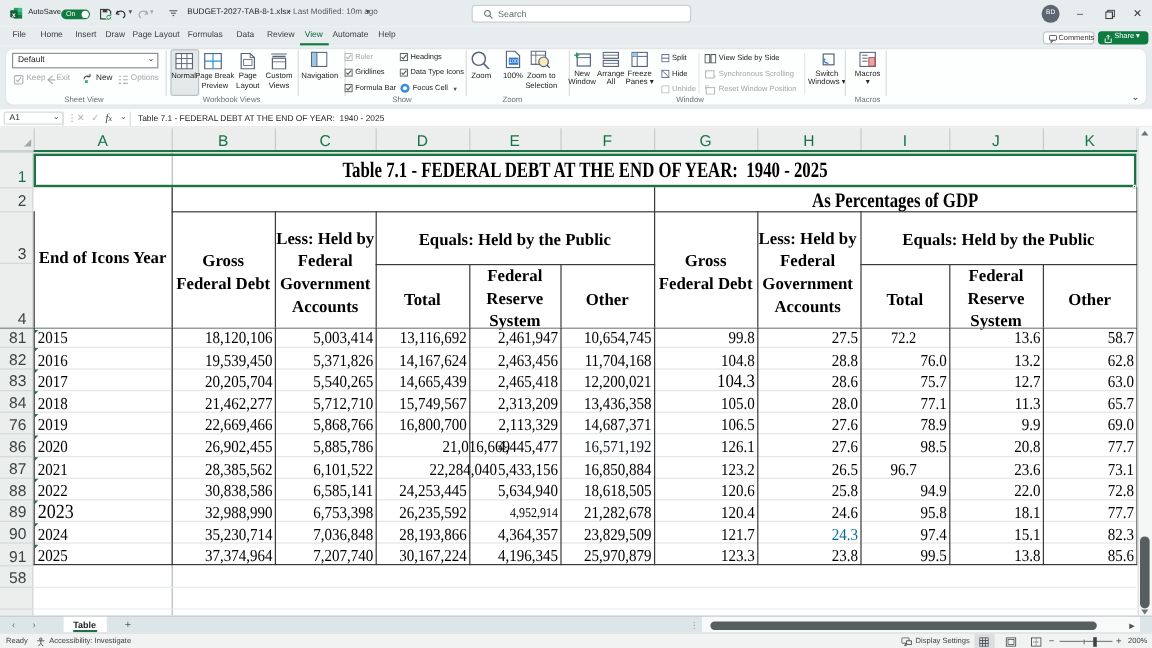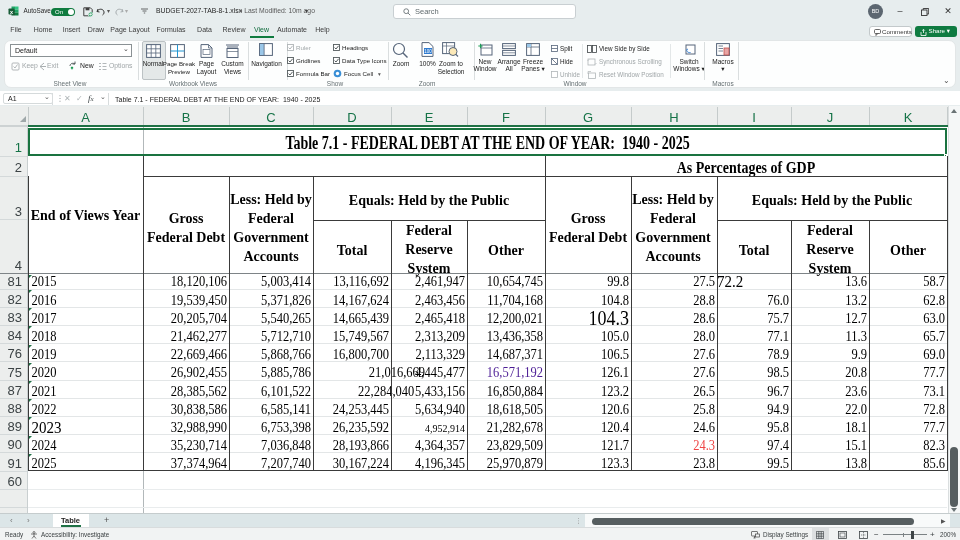--- a/index.html
+++ b/index.html
@@ -334,27 +334,27 @@
 <div id="gutter"></div>
 <div class="abs" style="left:0;top:141.40px;width:22px;text-align:right;font-size:13px;line-height:13px;color:#157347;">1</div>
 <div class="abs" style="left:0;top:161.40px;width:22px;text-align:right;font-size:13px;line-height:13px;color:#3c4345;">2</div>
 <div class="abs" style="left:0;top:205.20px;width:22px;text-align:right;font-size:13px;line-height:13px;color:#3c4345;">3</div>
 <div class="abs" style="left:0;top:258.80px;width:22px;text-align:right;font-size:13px;line-height:13px;color:#3c4345;">4</div>
 <div class="abs" style="left:0;top:274.50px;width:22px;text-align:right;font-size:13px;line-height:13px;color:#3c4345;">81</div>
 <div class="abs" style="left:0;top:292.70px;width:22px;text-align:right;font-size:13px;line-height:13px;color:#3c4345;">82</div>
 <div class="abs" style="left:0;top:310.90px;width:22px;text-align:right;font-size:13px;line-height:13px;color:#3c4345;">83</div>
 <div class="abs" style="left:0;top:329.10px;width:22px;text-align:right;font-size:13px;line-height:13px;color:#3c4345;">84</div>
 <div class="abs" style="left:0;top:347.30px;width:22px;text-align:right;font-size:13px;line-height:13px;color:#3c4345;">76</div>
-<div class="abs" style="left:0;top:365.50px;width:22px;text-align:right;font-size:13px;line-height:13px;color:#3c4345;">75</div>
+<div class="abs" style="left:0;top:365.50px;width:22px;text-align:right;font-size:13px;line-height:13px;color:#3c4345;">86</div>
 <div class="abs" style="left:0;top:383.70px;width:22px;text-align:right;font-size:13px;line-height:13px;color:#3c4345;">87</div>
 <div class="abs" style="left:0;top:401.90px;width:22px;text-align:right;font-size:13px;line-height:13px;color:#3c4345;">88</div>
 <div class="abs" style="left:0;top:420.10px;width:22px;text-align:right;font-size:13px;line-height:13px;color:#3c4345;">89</div>
 <div class="abs" style="left:0;top:438.30px;width:22px;text-align:right;font-size:13px;line-height:13px;color:#3c4345;">90</div>
 <div class="abs" style="left:0;top:456.50px;width:22px;text-align:right;font-size:13px;line-height:13px;color:#3c4345;">91</div>
-<div class="abs" style="left:0;top:474.70px;width:22px;text-align:right;font-size:13px;line-height:13px;color:#3c4345;">60</div>
+<div class="abs" style="left:0;top:474.70px;width:22px;text-align:right;font-size:13px;line-height:13px;color:#3c4345;">58</div>
 <div class="abs" style="left:0;top:492.90px;width:22px;text-align:right;font-size:10px;line-height:13px;color:#0f766e;margin-left:32px;">93</div>
 <div class="abs" style="left:0;top:155.50px;width:27px;height:1px;background:#d4d9da;"></div>
 <div class="abs" style="left:0;top:175.50px;width:27px;height:1px;background:#d4d9da;"></div>
 <div class="abs" style="left:0;top:219.30px;width:27px;height:1px;background:#d4d9da;"></div>
 <div class="abs" style="left:0;top:288.60px;width:27px;height:1px;background:#d4d9da;"></div>
 <div class="abs" style="left:0;top:306.80px;width:27px;height:1px;background:#d4d9da;"></div>
 <div class="abs" style="left:0;top:325.00px;width:27px;height:1px;background:#d4d9da;"></div>
 <div class="abs" style="left:0;top:343.20px;width:27px;height:1px;background:#d4d9da;"></div>
 <div class="abs" style="left:0;top:361.40px;width:27px;height:1px;background:#d4d9da;"></div>
 <div class="abs" style="left:0;top:379.60px;width:27px;height:1px;background:#d4d9da;"></div>
@@ -382,21 +382,21 @@
 <div class="abs" style="left:544.5px;top:176px;width:1px;height:97.4px;background:#3a3a3a;"></div>
 <div class="abs" style="left:630.5px;top:176px;width:1px;height:97.4px;background:#3a3a3a;"></div>
 <div class="abs" style="left:716.5px;top:176px;width:1px;height:97.4px;background:#3a3a3a;"></div>
 <div class="abs" style="left:946.5px;top:176px;width:1px;height:97.4px;background:#3a3a3a;"></div>
 <div class="abs" style="left:390.5px;top:220.3px;width:1px;height:53.1px;background:#3a3a3a;"></div>
 <div class="abs" style="left:466.5px;top:220.3px;width:1px;height:53.1px;background:#3a3a3a;"></div>
 <div class="abs" style="left:790.5px;top:220.3px;width:1px;height:53.1px;background:#3a3a3a;"></div>
 <div class="abs" style="left:868.5px;top:220.3px;width:1px;height:53.1px;background:#3a3a3a;"></div>
 <div class="abs" style="left:312.5px;top:219.8px;width:233px;height:1px;background:#3a3a3a;"></div>
 <div class="abs" style="left:716.5px;top:219.8px;width:231px;height:1px;background:#3a3a3a;"></div>
-<div class="abs" style="left:28px;top:206.4px;width:115px;font-family:'Liberation Serif',serif;font-weight:bold;font-size:14px;line-height:19px;color:#000;text-align:center;">End of Views Year</div>
+<div class="abs" style="left:28px;top:206.4px;width:115px;font-family:'Liberation Serif',serif;font-weight:bold;font-size:14px;line-height:19px;color:#000;text-align:center;">End of Icons Year</div>
 <div class="abs" style="left:143px;top:209.3px;width:86px;font-family:'Liberation Serif',serif;font-weight:bold;font-size:14px;line-height:19px;color:#000;text-align:center;">Gross<br>Federal Debt</div>
 <div class="abs" style="left:229px;top:190.3px;width:84px;font-family:'Liberation Serif',serif;font-weight:bold;font-size:14px;line-height:19px;color:#000;text-align:center;">Less: Held by<br>Federal<br>Government<br>Accounts</div>
 <div class="abs" style="left:545px;top:209.3px;width:86px;font-family:'Liberation Serif',serif;font-weight:bold;font-size:14px;line-height:19px;color:#000;text-align:center;">Gross<br>Federal Debt</div>
 <div class="abs" style="left:631px;top:190.3px;width:84px;font-family:'Liberation Serif',serif;font-weight:bold;font-size:14px;line-height:19px;color:#000;text-align:center;">Less: Held by<br>Federal<br>Government<br>Accounts</div>
 <div class="abs" style="left:313px;top:190.6px;width:232px;font-family:'Liberation Serif',serif;font-weight:bold;font-size:14px;line-height:19px;color:#000;text-align:center;">Equals: Held by the Public</div>
 <div class="abs" style="left:717px;top:190.6px;width:230px;font-family:'Liberation Serif',serif;font-weight:bold;font-size:14px;line-height:19px;color:#000;text-align:center;">Equals: Held by the Public</div>
 <div class="abs" style="left:313px;top:241.4px;width:78px;font-family:'Liberation Serif',serif;font-weight:bold;font-size:14px;line-height:19px;color:#000;text-align:center;">Total</div>
 <div class="abs" style="left:391px;top:221.4px;width:76px;font-family:'Liberation Serif',serif;font-weight:bold;font-size:14px;line-height:19px;color:#000;text-align:center;">Federal<br>Reserve<br>System</div>
 <div class="abs" style="left:467px;top:241.4px;width:78px;font-family:'Liberation Serif',serif;font-weight:bold;font-size:14px;line-height:19px;color:#000;text-align:center;">Other</div>
 <div class="abs" style="left:717px;top:241.4px;width:74px;font-family:'Liberation Serif',serif;font-weight:bold;font-size:14px;line-height:19px;color:#000;text-align:center;">Total</div>
@@ -406,21 +406,21 @@
 <div class="abs" style="left:28px;top:288.60px;width:919px;height:1px;background:#e3e6e7;"></div>
 <div class="abs" style="left:28.7px;top:274.80px;width:0;height:0;border-top:3.6px solid #1e7145;border-right:3.6px solid transparent;"></div>
 <div class="abs" style="left:31.5px;top:276.30px;font-size:12.5px;line-height:13px;font-family:'Liberation Serif',serif;color:#000;"><span style="display:inline-block;transform:scaleY(1.12);transform-origin:center bottom;">2015</span></div>
 <div class="abs" style="left:143px;top:276.30px;width:84px;text-align:right;font-size:12.5px;line-height:13px;font-family:'Liberation Serif',serif;color:#000;"><span style="display:inline-block;transform:scaleY(1.12);transform-origin:center bottom;">18,120,106</span></div>
 <div class="abs" style="left:229px;top:276.30px;width:82px;text-align:right;font-size:12.5px;line-height:13px;font-family:'Liberation Serif',serif;color:#000;"><span style="display:inline-block;transform:scaleY(1.12);transform-origin:center bottom;">5,003,414</span></div>
 <div class="abs" style="left:313px;top:276.30px;width:76px;text-align:right;font-size:12.5px;line-height:13px;font-family:'Liberation Serif',serif;color:#000;"><span style="display:inline-block;transform:scaleY(1.12);transform-origin:center bottom;">13,116,692</span></div>
 <div class="abs" style="left:391px;top:276.30px;width:74px;text-align:right;font-size:12.5px;line-height:13px;font-family:'Liberation Serif',serif;color:#000;"><span style="display:inline-block;transform:scaleY(1.12);transform-origin:center bottom;">2,461,947</span></div>
 <div class="abs" style="left:467px;top:276.30px;width:76px;text-align:right;font-size:12.5px;line-height:13px;font-family:'Liberation Serif',serif;color:#000;"><span style="display:inline-block;transform:scaleY(1.12);transform-origin:center bottom;">10,654,745</span></div>
 <div class="abs" style="left:545px;top:276.30px;width:84px;text-align:right;font-size:12.5px;line-height:13px;font-family:'Liberation Serif',serif;color:#000;"><span style="display:inline-block;transform:scaleY(1.12);transform-origin:center bottom;">99.8</span></div>
 <div class="abs" style="left:631px;top:276.30px;width:84px;text-align:right;font-size:12.5px;line-height:13px;font-family:'Liberation Serif',serif;color:#000;"><span style="display:inline-block;transform:scaleY(1.12);transform-origin:center bottom;">27.5</span></div>
-<div class="abs" style="left:717px;top:276.30px;width:72px;text-align:left;font-size:15px;line-height:13px;font-family:'Liberation Serif',serif;color:#000;"><span style="display:inline-block;transform:scaleY(1.12);transform-origin:center bottom;">72.2</span></div>
+<div class="abs" style="left:717px;top:276.30px;width:72px;text-align:center;font-size:12px;line-height:13px;font-family:'Liberation Serif',serif;color:#000;"><span style="display:inline-block;transform:scaleY(1.12);transform-origin:center bottom;">72.2</span></div>
 <div class="abs" style="left:791px;top:276.30px;width:76px;text-align:right;font-size:12.5px;line-height:13px;font-family:'Liberation Serif',serif;color:#000;"><span style="display:inline-block;transform:scaleY(1.12);transform-origin:center bottom;">13.6</span></div>
 <div class="abs" style="left:869px;top:276.30px;width:76px;text-align:right;font-size:12.5px;line-height:13px;font-family:'Liberation Serif',serif;color:#000;"><span style="display:inline-block;transform:scaleY(1.12);transform-origin:center bottom;">58.7</span></div>
 <div class="abs" style="left:28px;top:306.80px;width:919px;height:1px;background:#e3e6e7;"></div>
 <div class="abs" style="left:28.7px;top:289.90px;width:0;height:0;border-top:3.6px solid #1e7145;border-right:3.6px solid transparent;"></div>
 <div class="abs" style="left:31.5px;top:294.50px;font-size:12.5px;line-height:13px;font-family:'Liberation Serif',serif;color:#000;"><span style="display:inline-block;transform:scaleY(1.12);transform-origin:center bottom;">2016</span></div>
 <div class="abs" style="left:143px;top:294.50px;width:84px;text-align:right;font-size:12.5px;line-height:13px;font-family:'Liberation Serif',serif;color:#000;"><span style="display:inline-block;transform:scaleY(1.12);transform-origin:center bottom;">19,539,450</span></div>
 <div class="abs" style="left:229px;top:294.50px;width:82px;text-align:right;font-size:12.5px;line-height:13px;font-family:'Liberation Serif',serif;color:#000;"><span style="display:inline-block;transform:scaleY(1.12);transform-origin:center bottom;">5,371,826</span></div>
 <div class="abs" style="left:313px;top:294.50px;width:76px;text-align:right;font-size:12.5px;line-height:13px;font-family:'Liberation Serif',serif;color:#000;"><span style="display:inline-block;transform:scaleY(1.12);transform-origin:center bottom;">14,167,624</span></div>
 <div class="abs" style="left:391px;top:294.50px;width:74px;text-align:right;font-size:12.5px;line-height:13px;font-family:'Liberation Serif',serif;color:#000;"><span style="display:inline-block;transform:scaleY(1.12);transform-origin:center bottom;">2,463,456</span></div>
 <div class="abs" style="left:467px;top:294.50px;width:76px;text-align:right;font-size:12.5px;line-height:13px;font-family:'Liberation Serif',serif;color:#000;"><span style="display:inline-block;transform:scaleY(1.12);transform-origin:center bottom;">11,704,168</span></div>
@@ -430,21 +430,21 @@
 <div class="abs" style="left:791px;top:294.50px;width:76px;text-align:right;font-size:12.5px;line-height:13px;font-family:'Liberation Serif',serif;color:#000;"><span style="display:inline-block;transform:scaleY(1.12);transform-origin:center bottom;">13.2</span></div>
 <div class="abs" style="left:869px;top:294.50px;width:76px;text-align:right;font-size:12.5px;line-height:13px;font-family:'Liberation Serif',serif;color:#000;"><span style="display:inline-block;transform:scaleY(1.12);transform-origin:center bottom;">62.8</span></div>
 <div class="abs" style="left:28px;top:325.00px;width:919px;height:1px;background:#e3e6e7;"></div>
 <div class="abs" style="left:28.7px;top:308.10px;width:0;height:0;border-top:3.6px solid #1e7145;border-right:3.6px solid transparent;"></div>
 <div class="abs" style="left:31.5px;top:312.70px;font-size:12.5px;line-height:13px;font-family:'Liberation Serif',serif;color:#000;"><span style="display:inline-block;transform:scaleY(1.12);transform-origin:center bottom;">2017</span></div>
 <div class="abs" style="left:143px;top:312.70px;width:84px;text-align:right;font-size:12.5px;line-height:13px;font-family:'Liberation Serif',serif;color:#000;"><span style="display:inline-block;transform:scaleY(1.12);transform-origin:center bottom;">20,205,704</span></div>
 <div class="abs" style="left:229px;top:312.70px;width:82px;text-align:right;font-size:12.5px;line-height:13px;font-family:'Liberation Serif',serif;color:#000;"><span style="display:inline-block;transform:scaleY(1.12);transform-origin:center bottom;">5,540,265</span></div>
 <div class="abs" style="left:313px;top:312.70px;width:76px;text-align:right;font-size:12.5px;line-height:13px;font-family:'Liberation Serif',serif;color:#000;"><span style="display:inline-block;transform:scaleY(1.12);transform-origin:center bottom;">14,665,439</span></div>
 <div class="abs" style="left:391px;top:312.70px;width:74px;text-align:right;font-size:12.5px;line-height:13px;font-family:'Liberation Serif',serif;color:#000;"><span style="display:inline-block;transform:scaleY(1.12);transform-origin:center bottom;">2,465,418</span></div>
 <div class="abs" style="left:467px;top:312.70px;width:76px;text-align:right;font-size:12.5px;line-height:13px;font-family:'Liberation Serif',serif;color:#000;"><span style="display:inline-block;transform:scaleY(1.12);transform-origin:center bottom;">12,200,021</span></div>
-<div class="abs" style="left:545px;top:312.70px;width:84px;text-align:right;font-size:18px;line-height:13px;font-family:'Liberation Serif',serif;color:#000;"><span style="display:inline-block;transform:scaleY(1.12);transform-origin:center bottom;">104.3</span></div>
+<div class="abs" style="left:545px;top:312.70px;width:84px;text-align:right;font-size:14px;line-height:13px;font-family:'Liberation Serif',serif;color:#000;"><span style="display:inline-block;transform:scaleY(1.12);transform-origin:center bottom;">104.3</span></div>
 <div class="abs" style="left:631px;top:312.70px;width:84px;text-align:right;font-size:12.5px;line-height:13px;font-family:'Liberation Serif',serif;color:#000;"><span style="display:inline-block;transform:scaleY(1.12);transform-origin:center bottom;">28.6</span></div>
 <div class="abs" style="left:717px;top:312.70px;width:72px;text-align:right;font-size:12.5px;line-height:13px;font-family:'Liberation Serif',serif;color:#000;"><span style="display:inline-block;transform:scaleY(1.12);transform-origin:center bottom;">75.7</span></div>
 <div class="abs" style="left:791px;top:312.70px;width:76px;text-align:right;font-size:12.5px;line-height:13px;font-family:'Liberation Serif',serif;color:#000;"><span style="display:inline-block;transform:scaleY(1.12);transform-origin:center bottom;">12.7</span></div>
 <div class="abs" style="left:869px;top:312.70px;width:76px;text-align:right;font-size:12.5px;line-height:13px;font-family:'Liberation Serif',serif;color:#000;"><span style="display:inline-block;transform:scaleY(1.12);transform-origin:center bottom;">63.0</span></div>
 <div class="abs" style="left:28px;top:343.20px;width:919px;height:1px;background:#e3e6e7;"></div>
 <div class="abs" style="left:28.7px;top:326.30px;width:0;height:0;border-top:3.6px solid #1e7145;border-right:3.6px solid transparent;"></div>
 <div class="abs" style="left:31.5px;top:330.90px;font-size:12.5px;line-height:13px;font-family:'Liberation Serif',serif;color:#000;"><span style="display:inline-block;transform:scaleY(1.12);transform-origin:center bottom;">2018</span></div>
 <div class="abs" style="left:143px;top:330.90px;width:84px;text-align:right;font-size:12.5px;line-height:13px;font-family:'Liberation Serif',serif;color:#000;"><span style="display:inline-block;transform:scaleY(1.12);transform-origin:center bottom;">21,462,277</span></div>
 <div class="abs" style="left:229px;top:330.90px;width:82px;text-align:right;font-size:12.5px;line-height:13px;font-family:'Liberation Serif',serif;color:#000;"><span style="display:inline-block;transform:scaleY(1.12);transform-origin:center bottom;">5,712,710</span></div>
 <div class="abs" style="left:313px;top:330.90px;width:76px;text-align:right;font-size:12.5px;line-height:13px;font-family:'Liberation Serif',serif;color:#000;"><span style="display:inline-block;transform:scaleY(1.12);transform-origin:center bottom;">15,749,567</span></div>
@@ -468,37 +468,37 @@
 <div class="abs" style="left:717px;top:349.10px;width:72px;text-align:right;font-size:12.5px;line-height:13px;font-family:'Liberation Serif',serif;color:#000;"><span style="display:inline-block;transform:scaleY(1.12);transform-origin:center bottom;">78.9</span></div>
 <div class="abs" style="left:791px;top:349.10px;width:76px;text-align:right;font-size:12.5px;line-height:13px;font-family:'Liberation Serif',serif;color:#000;"><span style="display:inline-block;transform:scaleY(1.12);transform-origin:center bottom;">9.9</span></div>
 <div class="abs" style="left:869px;top:349.10px;width:76px;text-align:right;font-size:12.5px;line-height:13px;font-family:'Liberation Serif',serif;color:#000;"><span style="display:inline-block;transform:scaleY(1.12);transform-origin:center bottom;">69.0</span></div>
 <div class="abs" style="left:28px;top:379.60px;width:919px;height:1px;background:#e3e6e7;"></div>
 <div class="abs" style="left:28.7px;top:362.70px;width:0;height:0;border-top:3.6px solid #1e7145;border-right:3.6px solid transparent;"></div>
 <div class="abs" style="left:31.5px;top:367.30px;font-size:12.5px;line-height:13px;font-family:'Liberation Serif',serif;color:#000;"><span style="display:inline-block;transform:scaleY(1.12);transform-origin:center bottom;">2020</span></div>
 <div class="abs" style="left:143px;top:367.30px;width:84px;text-align:right;font-size:12.5px;line-height:13px;font-family:'Liberation Serif',serif;color:#000;"><span style="display:inline-block;transform:scaleY(1.12);transform-origin:center bottom;">26,902,455</span></div>
 <div class="abs" style="left:229px;top:367.30px;width:82px;text-align:right;font-size:12.5px;line-height:13px;font-family:'Liberation Serif',serif;color:#000;"><span style="display:inline-block;transform:scaleY(1.12);transform-origin:center bottom;">5,885,786</span></div>
 <div class="abs" style="left:313px;top:367.30px;width:76px;text-align:right;font-size:12.5px;line-height:13px;font-family:'Liberation Serif',serif;color:#000;margin-left:36px;"><span style="display:inline-block;transform:scaleY(1.12);transform-origin:center bottom;">21,016,669</span></div>
 <div class="abs" style="left:391px;top:367.30px;width:74px;text-align:right;font-size:12.5px;line-height:13px;font-family:'Liberation Serif',serif;color:#000;"><span style="display:inline-block;transform:scaleY(1.12);transform-origin:center bottom;">4,445,477</span></div>
-<div class="abs" style="left:467px;top:367.30px;width:76px;text-align:right;font-size:12.5px;line-height:13px;font-family:'Liberation Serif',serif;color:#4c1d95;"><span style="display:inline-block;transform:scaleY(1.12);transform-origin:center bottom;">16,571,192</span></div>
+<div class="abs" style="left:467px;top:367.30px;width:76px;text-align:right;font-size:12.5px;line-height:13px;font-family:'Liberation Serif',serif;color:#0f172a;"><span style="display:inline-block;transform:scaleY(1.12);transform-origin:center bottom;">16,571,192</span></div>
 <div class="abs" style="left:545px;top:367.30px;width:84px;text-align:right;font-size:12.5px;line-height:13px;font-family:'Liberation Serif',serif;color:#000;"><span style="display:inline-block;transform:scaleY(1.12);transform-origin:center bottom;">126.1</span></div>
 <div class="abs" style="left:631px;top:367.30px;width:84px;text-align:right;font-size:12.5px;line-height:13px;font-family:'Liberation Serif',serif;color:#000;"><span style="display:inline-block;transform:scaleY(1.12);transform-origin:center bottom;">27.6</span></div>
 <div class="abs" style="left:717px;top:367.30px;width:72px;text-align:right;font-size:12.5px;line-height:13px;font-family:'Liberation Serif',serif;color:#000;"><span style="display:inline-block;transform:scaleY(1.12);transform-origin:center bottom;">98.5</span></div>
 <div class="abs" style="left:791px;top:367.30px;width:76px;text-align:right;font-size:12.5px;line-height:13px;font-family:'Liberation Serif',serif;color:#000;"><span style="display:inline-block;transform:scaleY(1.12);transform-origin:center bottom;">20.8</span></div>
 <div class="abs" style="left:869px;top:367.30px;width:76px;text-align:right;font-size:12.5px;line-height:13px;font-family:'Liberation Serif',serif;color:#000;"><span style="display:inline-block;transform:scaleY(1.12);transform-origin:center bottom;">77.7</span></div>
 <div class="abs" style="left:28px;top:397.80px;width:919px;height:1px;background:#e3e6e7;"></div>
 <div class="abs" style="left:28.7px;top:380.90px;width:0;height:0;border-top:3.6px solid #1e7145;border-right:3.6px solid transparent;"></div>
 <div class="abs" style="left:31.5px;top:385.50px;font-size:12.5px;line-height:13px;font-family:'Liberation Serif',serif;color:#000;"><span style="display:inline-block;transform:scaleY(1.12);transform-origin:center bottom;">2021</span></div>
 <div class="abs" style="left:143px;top:385.50px;width:84px;text-align:right;font-size:12.5px;line-height:13px;font-family:'Liberation Serif',serif;color:#000;"><span style="display:inline-block;transform:scaleY(1.12);transform-origin:center bottom;">28,385,562</span></div>
 <div class="abs" style="left:229px;top:385.50px;width:82px;text-align:right;font-size:12.5px;line-height:13px;font-family:'Liberation Serif',serif;color:#000;"><span style="display:inline-block;transform:scaleY(1.12);transform-origin:center bottom;">6,101,522</span></div>
 <div class="abs" style="left:313px;top:385.50px;width:76px;text-align:right;font-size:12.5px;line-height:13px;font-family:'Liberation Serif',serif;color:#000;padding-left:45px;"><span style="display:inline-block;transform:scaleY(1.12);transform-origin:center bottom;">22,284,040</span></div>
 <div class="abs" style="left:391px;top:385.50px;width:74px;text-align:right;font-size:12.5px;line-height:13px;font-family:'Liberation Serif',serif;color:#000;"><span style="display:inline-block;transform:scaleY(1.12);transform-origin:center bottom;">5,433,156</span></div>
 <div class="abs" style="left:467px;top:385.50px;width:76px;text-align:right;font-size:12.5px;line-height:13px;font-family:'Liberation Serif',serif;color:#000;"><span style="display:inline-block;transform:scaleY(1.12);transform-origin:center bottom;">16,850,884</span></div>
 <div class="abs" style="left:545px;top:385.50px;width:84px;text-align:right;font-size:12.5px;line-height:13px;font-family:'Liberation Serif',serif;color:#000;"><span style="display:inline-block;transform:scaleY(1.12);transform-origin:center bottom;">123.2</span></div>
 <div class="abs" style="left:631px;top:385.50px;width:84px;text-align:right;font-size:12.5px;line-height:13px;font-family:'Liberation Serif',serif;color:#000;"><span style="display:inline-block;transform:scaleY(1.12);transform-origin:center bottom;">26.5</span></div>
-<div class="abs" style="left:717px;top:385.50px;width:72px;text-align:right;font-size:12.5px;line-height:13px;font-family:'Liberation Serif',serif;color:#000;"><span style="display:inline-block;transform:scaleY(1.12);transform-origin:center bottom;">96.7</span></div>
+<div class="abs" style="left:717px;top:385.50px;width:72px;text-align:center;font-size:12.5px;line-height:13px;font-family:'Liberation Serif',serif;color:#000;"><span style="display:inline-block;transform:scaleY(1.12);transform-origin:center bottom;">96.7</span></div>
 <div class="abs" style="left:791px;top:385.50px;width:76px;text-align:right;font-size:12.5px;line-height:13px;font-family:'Liberation Serif',serif;color:#000;"><span style="display:inline-block;transform:scaleY(1.12);transform-origin:center bottom;">23.6</span></div>
 <div class="abs" style="left:869px;top:385.50px;width:76px;text-align:right;font-size:12.5px;line-height:13px;font-family:'Liberation Serif',serif;color:#000;"><span style="display:inline-block;transform:scaleY(1.12);transform-origin:center bottom;">73.1</span></div>
 <div class="abs" style="left:28px;top:416.00px;width:919px;height:1px;background:#e3e6e7;"></div>
 <div class="abs" style="left:28.7px;top:399.10px;width:0;height:0;border-top:3.6px solid #1e7145;border-right:3.6px solid transparent;"></div>
 <div class="abs" style="left:31.5px;top:403.70px;font-size:12.5px;line-height:13px;font-family:'Liberation Serif',serif;color:#000;"><span style="display:inline-block;transform:scaleY(1.12);transform-origin:center bottom;">2022</span></div>
 <div class="abs" style="left:143px;top:403.70px;width:84px;text-align:right;font-size:12.5px;line-height:13px;font-family:'Liberation Serif',serif;color:#000;"><span style="display:inline-block;transform:scaleY(1.12);transform-origin:center bottom;">30,838,586</span></div>
 <div class="abs" style="left:229px;top:403.70px;width:82px;text-align:right;font-size:12.5px;line-height:13px;font-family:'Liberation Serif',serif;color:#000;"><span style="display:inline-block;transform:scaleY(1.12);transform-origin:center bottom;">6,585,141</span></div>
 <div class="abs" style="left:313px;top:403.70px;width:76px;text-align:right;font-size:12.5px;line-height:13px;font-family:'Liberation Serif',serif;color:#000;"><span style="display:inline-block;transform:scaleY(1.12);transform-origin:center bottom;">24,253,445</span></div>
 <div class="abs" style="left:391px;top:403.70px;width:74px;text-align:right;font-size:12.5px;line-height:13px;font-family:'Liberation Serif',serif;color:#000;"><span style="display:inline-block;transform:scaleY(1.12);transform-origin:center bottom;">5,634,940</span></div>
 <div class="abs" style="left:467px;top:403.70px;width:76px;text-align:right;font-size:12.5px;line-height:13px;font-family:'Liberation Serif',serif;color:#000;"><span style="display:inline-block;transform:scaleY(1.12);transform-origin:center bottom;">18,618,505</span></div>
@@ -522,21 +522,21 @@
 <div class="abs" style="left:869px;top:421.90px;width:76px;text-align:right;font-size:12.5px;line-height:13px;font-family:'Liberation Serif',serif;color:#000;"><span style="display:inline-block;transform:scaleY(1.12);transform-origin:center bottom;">77.7</span></div>
 <div class="abs" style="left:28px;top:452.40px;width:919px;height:1px;background:#e3e6e7;"></div>
 <div class="abs" style="left:28.7px;top:435.50px;width:0;height:0;border-top:3.6px solid #1e7145;border-right:3.6px solid transparent;"></div>
 <div class="abs" style="left:31.5px;top:440.10px;font-size:12.5px;line-height:13px;font-family:'Liberation Serif',serif;color:#000;"><span style="display:inline-block;transform:scaleY(1.12);transform-origin:center bottom;">2024</span></div>
 <div class="abs" style="left:143px;top:440.10px;width:84px;text-align:right;font-size:12.5px;line-height:13px;font-family:'Liberation Serif',serif;color:#000;"><span style="display:inline-block;transform:scaleY(1.12);transform-origin:center bottom;">35,230,714</span></div>
 <div class="abs" style="left:229px;top:440.10px;width:82px;text-align:right;font-size:12.5px;line-height:13px;font-family:'Liberation Serif',serif;color:#000;"><span style="display:inline-block;transform:scaleY(1.12);transform-origin:center bottom;">7,036,848</span></div>
 <div class="abs" style="left:313px;top:440.10px;width:76px;text-align:right;font-size:12.5px;line-height:13px;font-family:'Liberation Serif',serif;color:#000;"><span style="display:inline-block;transform:scaleY(1.12);transform-origin:center bottom;">28,193,866</span></div>
 <div class="abs" style="left:391px;top:440.10px;width:74px;text-align:right;font-size:12.5px;line-height:13px;font-family:'Liberation Serif',serif;color:#000;"><span style="display:inline-block;transform:scaleY(1.12);transform-origin:center bottom;">4,364,357</span></div>
 <div class="abs" style="left:467px;top:440.10px;width:76px;text-align:right;font-size:12.5px;line-height:13px;font-family:'Liberation Serif',serif;color:#000;"><span style="display:inline-block;transform:scaleY(1.12);transform-origin:center bottom;">23,829,509</span></div>
 <div class="abs" style="left:545px;top:440.10px;width:84px;text-align:right;font-size:12.5px;line-height:13px;font-family:'Liberation Serif',serif;color:#000;"><span style="display:inline-block;transform:scaleY(1.12);transform-origin:center bottom;">121.7</span></div>
-<div class="abs" style="left:631px;top:440.10px;width:84px;text-align:right;font-size:12.5px;line-height:13px;font-family:'Liberation Serif',serif;color:#ef4444;"><span style="display:inline-block;transform:scaleY(1.12);transform-origin:center bottom;">24.3</span></div>
+<div class="abs" style="left:631px;top:440.10px;width:84px;text-align:right;font-size:12.5px;line-height:13px;font-family:'Liberation Serif',serif;color:#0369a1;"><span style="display:inline-block;transform:scaleY(1.12);transform-origin:center bottom;">24.3</span></div>
 <div class="abs" style="left:717px;top:440.10px;width:72px;text-align:right;font-size:12.5px;line-height:13px;font-family:'Liberation Serif',serif;color:#000;"><span style="display:inline-block;transform:scaleY(1.12);transform-origin:center bottom;">97.4</span></div>
 <div class="abs" style="left:791px;top:440.10px;width:76px;text-align:right;font-size:12.5px;line-height:13px;font-family:'Liberation Serif',serif;color:#000;"><span style="display:inline-block;transform:scaleY(1.12);transform-origin:center bottom;">15.1</span></div>
 <div class="abs" style="left:869px;top:440.10px;width:76px;text-align:right;font-size:12.5px;line-height:13px;font-family:'Liberation Serif',serif;color:#000;"><span style="display:inline-block;transform:scaleY(1.12);transform-origin:center bottom;">82.3</span></div>
 <div class="abs" style="left:28.7px;top:453.70px;width:0;height:0;border-top:3.6px solid #1e7145;border-right:3.6px solid transparent;"></div>
 <div class="abs" style="left:31.5px;top:458.30px;font-size:12.5px;line-height:13px;font-family:'Liberation Serif',serif;color:#000;"><span style="display:inline-block;transform:scaleY(1.12);transform-origin:center bottom;">2025</span></div>
 <div class="abs" style="left:143px;top:458.30px;width:84px;text-align:right;font-size:12.5px;line-height:13px;font-family:'Liberation Serif',serif;color:#000;"><span style="display:inline-block;transform:scaleY(1.12);transform-origin:center bottom;">37,374,964</span></div>
 <div class="abs" style="left:229px;top:458.30px;width:82px;text-align:right;font-size:12.5px;line-height:13px;font-family:'Liberation Serif',serif;color:#000;"><span style="display:inline-block;transform:scaleY(1.12);transform-origin:center bottom;">7,207,740</span></div>
 <div class="abs" style="left:313px;top:458.30px;width:76px;text-align:right;font-size:12.5px;line-height:13px;font-family:'Liberation Serif',serif;color:#000;"><span style="display:inline-block;transform:scaleY(1.12);transform-origin:center bottom;">30,167,224</span></div>
 <div class="abs" style="left:391px;top:458.30px;width:74px;text-align:right;font-size:12.5px;line-height:13px;font-family:'Liberation Serif',serif;color:#000;"><span style="display:inline-block;transform:scaleY(1.12);transform-origin:center bottom;">4,196,345</span></div>
 <div class="abs" style="left:467px;top:458.30px;width:76px;text-align:right;font-size:12.5px;line-height:13px;font-family:'Liberation Serif',serif;color:#000;"><span style="display:inline-block;transform:scaleY(1.12);transform-origin:center bottom;">25,970,879</span></div>

